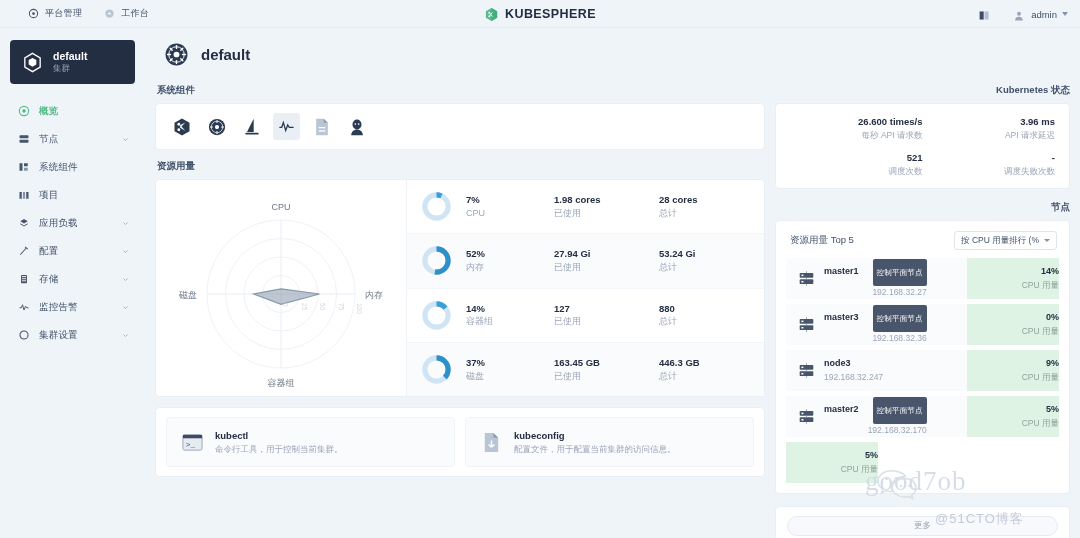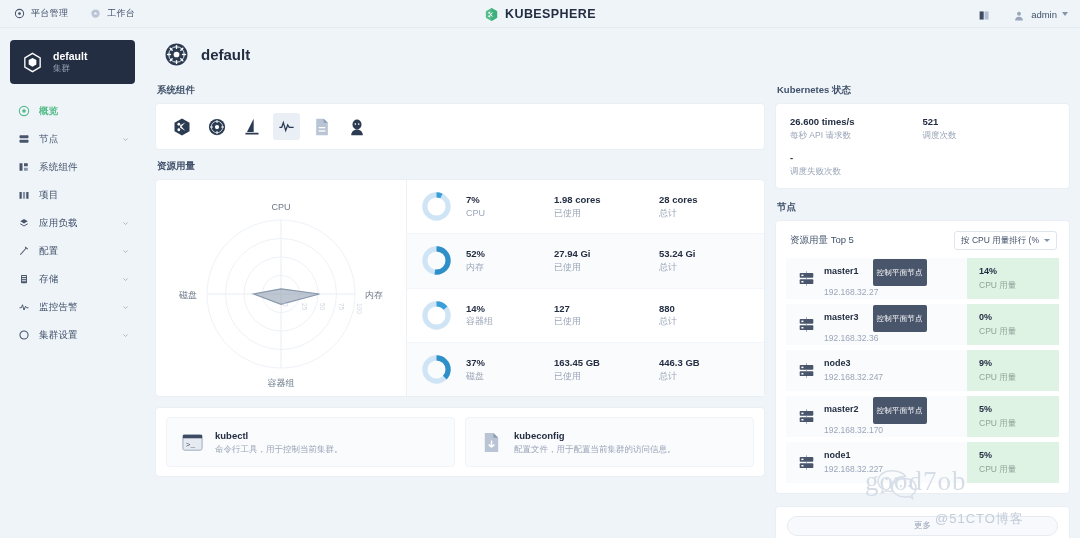--- a/index.html
+++ b/index.html
@@ -12,21 +12,21 @@
   }
   .app { position: relative; width: 1080px; height: 538px; }
 
   
   .topbar {
     position: absolute; left: 0; top: 0; width: 1080px; height: 28px;
     background: #eff4f9;
     display: flex; align-items: center;
     border-bottom: 1px solid #e3eaf3;
   }
-  .topnav { display: flex; align-items: center; gap: 22px; padding-left: 14px; }
+  .topnav { display: flex; align-items: center; gap: 22px; padding-left: 28px; }
   .topnav-item { display: flex; align-items: center; gap: 6px; cursor: pointer; }
   .topnav-item .tn-label { font-size: 9px; color: #40516a; letter-spacing: .3px; }
   .tn-ico { width: 11px; height: 11px; display: inline-block; position: relative; }
   .tn-ico.gear svg, .tn-ico.desk svg { display: block; }
 
   .brand {
     position: absolute; left: 0; right: 0; top: 0; height: 28px;
     display: flex; align-items: center; justify-content: center; gap: 6px;
     pointer-events: none;
   }
@@ -107,20 +107,21 @@
   .tools-row { display: flex; gap: 10px; }
   .tool-card { flex: 1; height: 50px; display: flex; align-items: center; gap: 11px; padding: 0 14px; cursor: pointer; }
   .tool-ico { width: 23px; height: 23px; flex: 0 0 23px; }
   .tool-name { font-size: 9.5px; font-weight: bold; color: #242e42; line-height: 1.5; }
   .tool-desc { font-size: 8.5px; color: #9aa6b8; line-height: 1.5; }
 
   
   .rightpanel {
     position: absolute; left: 775px; top: 28px; width: 305px; height: 510px;
     padding: 56px 10px 0 0;
+    text-align: right;
   }
   .r-title { font-size: 9.5px; font-weight: bold; color: #40516a; margin: 0 0 6px 2px; }
   .k8s-card { padding: 11px 14px 10px 14px; margin-bottom: 12px; }
   .k8s-grid { display: flex; flex-wrap: wrap; }
   .k8s-cell { width: 50%; margin-bottom: 9px; line-height: 1.5; }
   .k8s-cell:nth-child(n+3) { margin-bottom: 0; }
   .k-val { font-size: 9.5px; font-weight: bold; color: #242e42; }
   .k-lbl { font-size: 8.5px; color: #9aa6b8; }
 
   .nodes-card { padding: 10px 10px 10px 10px; }
@@ -606,20 +607,24 @@
   <div class="rightpanel">
 
     <div class="r-title">Kubernetes 状态</div>
     <div class="card k8s-card">
       <div class="k8s-grid">
         <div class="k8s-cell">
           <div class="k-val">26.600 times/s</div>
           <div class="k-lbl">每秒 API 请求数</div>
         </div>
         <div class="k8s-cell">
+          <div class="k-val">3.96 ms</div>
+          <div class="k-lbl">API 请求延迟</div>
+        </div>
+        <div class="k8s-cell">
           <div class="k-val">521</div>
           <div class="k-lbl">调度次数</div>
         </div>
         <div class="k8s-cell">
           <div class="k-val">-</div>
           <div class="k-lbl">调度失败次数</div>
         </div>
       </div>
     </div>
 
@@ -726,37 +731,20 @@
             <div class="node-ip">192.168.32.170</div>
           </div>
         </div>
         <div class="node-right">
           <span class="node-pct">5%</span>
           <span class="node-pct-lbl">CPU 用量</span>
         </div>
       </div>
 
       <div class="node-row">
-        <div class="node-left">
-          <span class="node-ico">
-            <svg viewBox="0 0 20 20" width="17" height="17">
-              <rect x="2" y="3.5" width="16" height="5.5" rx="1" fill="#49556b"></rect>
-              <rect x="2" y="11" width="16" height="5.5" rx="1" fill="#49556b"></rect>
-              <rect x="4" y="5.4" width="2.4" height="1.8" fill="#fff"></rect>
-              <rect x="4" y="12.9" width="2.4" height="1.8" fill="#fff"></rect>
-              <path d="M10 1.5v2M10 9.2v1.6M10 16.6v2" stroke="#8a96ab" stroke-width="1"></path>
-            </svg>
-          </span>
-          <div class="node-meta">
-            <div class="node-name-line">
-              <span class="node-name">node1</span>
-            </div>
-            <div class="node-ip">192.168.32.227</div>
-          </div>
-        </div>
         <div class="node-right">
           <span class="node-pct">5%</span>
           <span class="node-pct-lbl">CPU 用量</span>
         </div>
       </div>
     </div>
 
     <div class="card more-card">
       <div class="more-btn">更多</div>
     </div>

